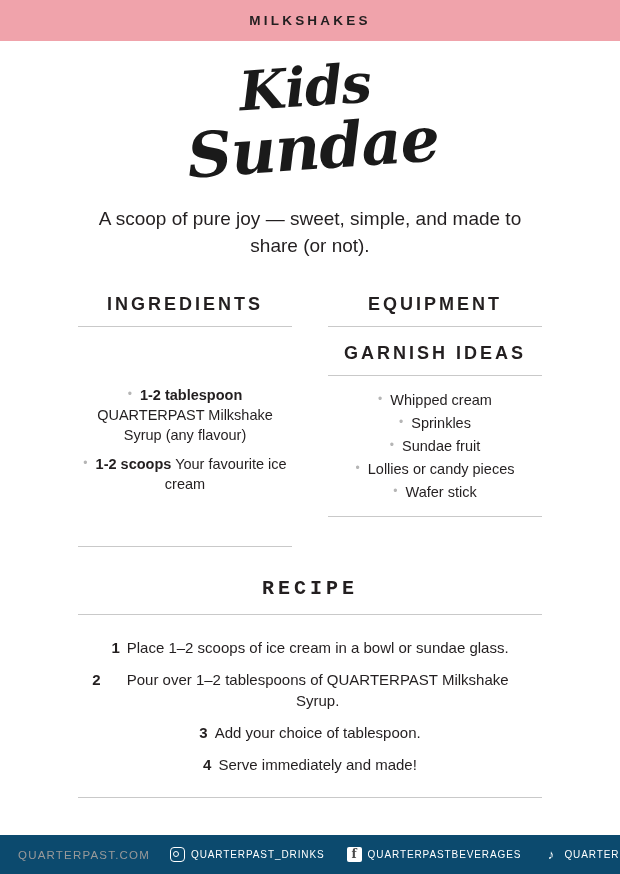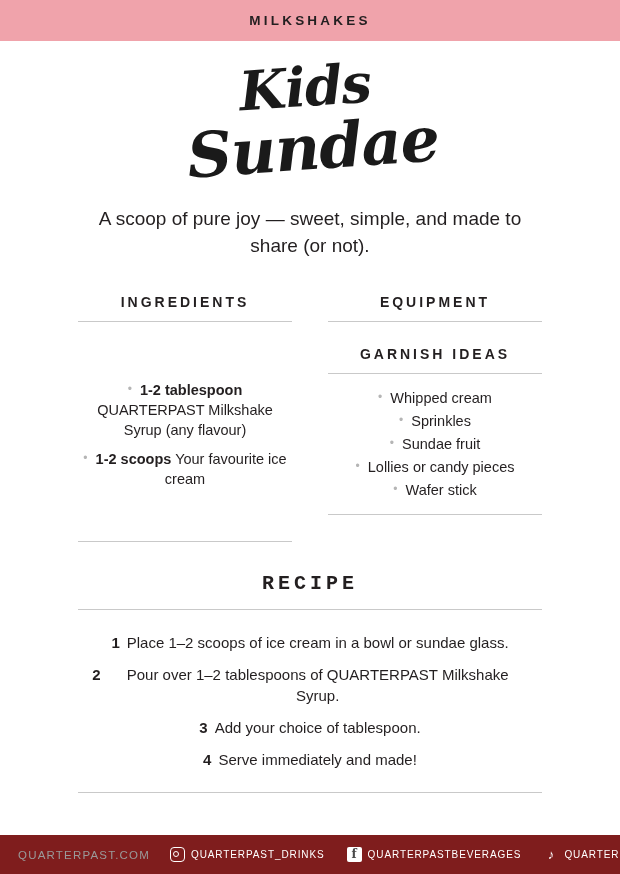--- a/index.html
+++ b/index.html
@@ -89,21 +89,21 @@
   }
   .col-left {
     padding-right: 18px;
   }
   .col-right {
     padding-left: 18px;
   }
 
   .section-heading {
     text-align: center;
-    font-size: 14px;
+    font-size: 18px;
     font-weight: bold;
     letter-spacing: 3px;
     text-transform: uppercase;
     color: #231f20;
   }
   .rule {
     border: 0;
     border-top: 1px solid #c9c9c9;
     margin: 11px 0 0 0;
   }
@@ -138,21 +138,21 @@
   .ingredients-list li {
     margin-bottom: 9px;
   }
   .equipment-list {
     margin-top: 14px;
   }
   .equipment-list li {
     margin-bottom: 3px;
   }
   .garnish-heading {
-    margin-top: 24px;
+    margin-top: 16px;
   }
   .garnish-list {
     margin-top: 14px;
   }
   .garnish-list li {
     margin-bottom: 3px;
     text-align: center;
   }
 
   .col-left .bottom-rule {
@@ -207,21 +207,21 @@
     margin: 22px 0 0 0;
   }
 
   
   .footer {
     position: absolute;
     left: 0;
     bottom: 0;
     width: 620px;
     height: 39px;
-    background: #7f1d1d;
+    background: #0c4a6e;
     display: flex;
     align-items: center;
     padding: 0 18px;
     box-sizing: border-box;
   }
   .footer-site {
     color: #9a9a9a;
     font-size: 11.5px;
     letter-spacing: 1.2px;
     font-weight: normal;

